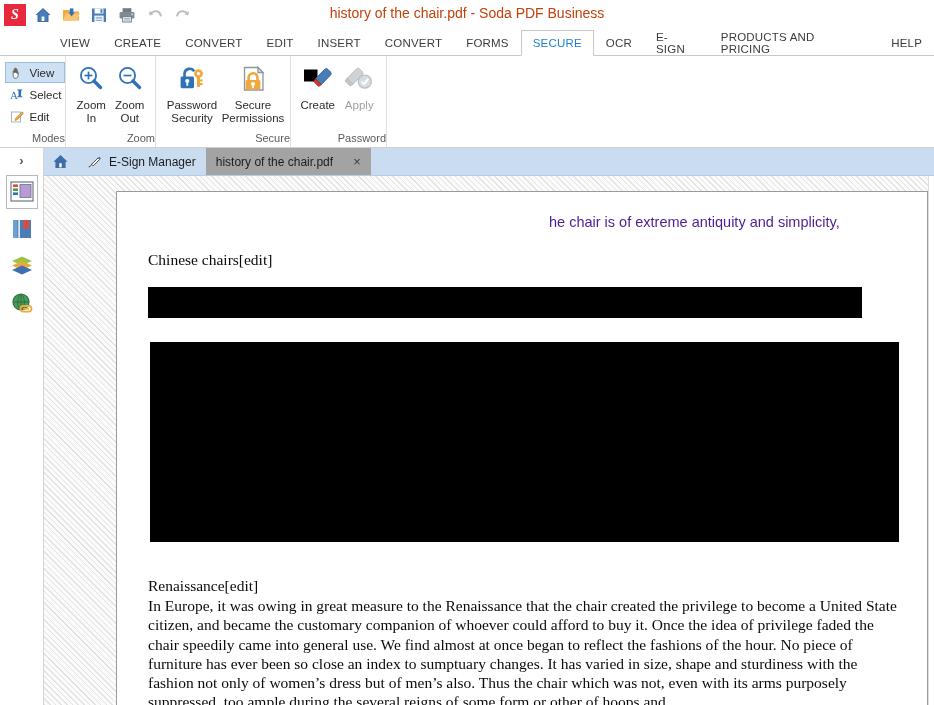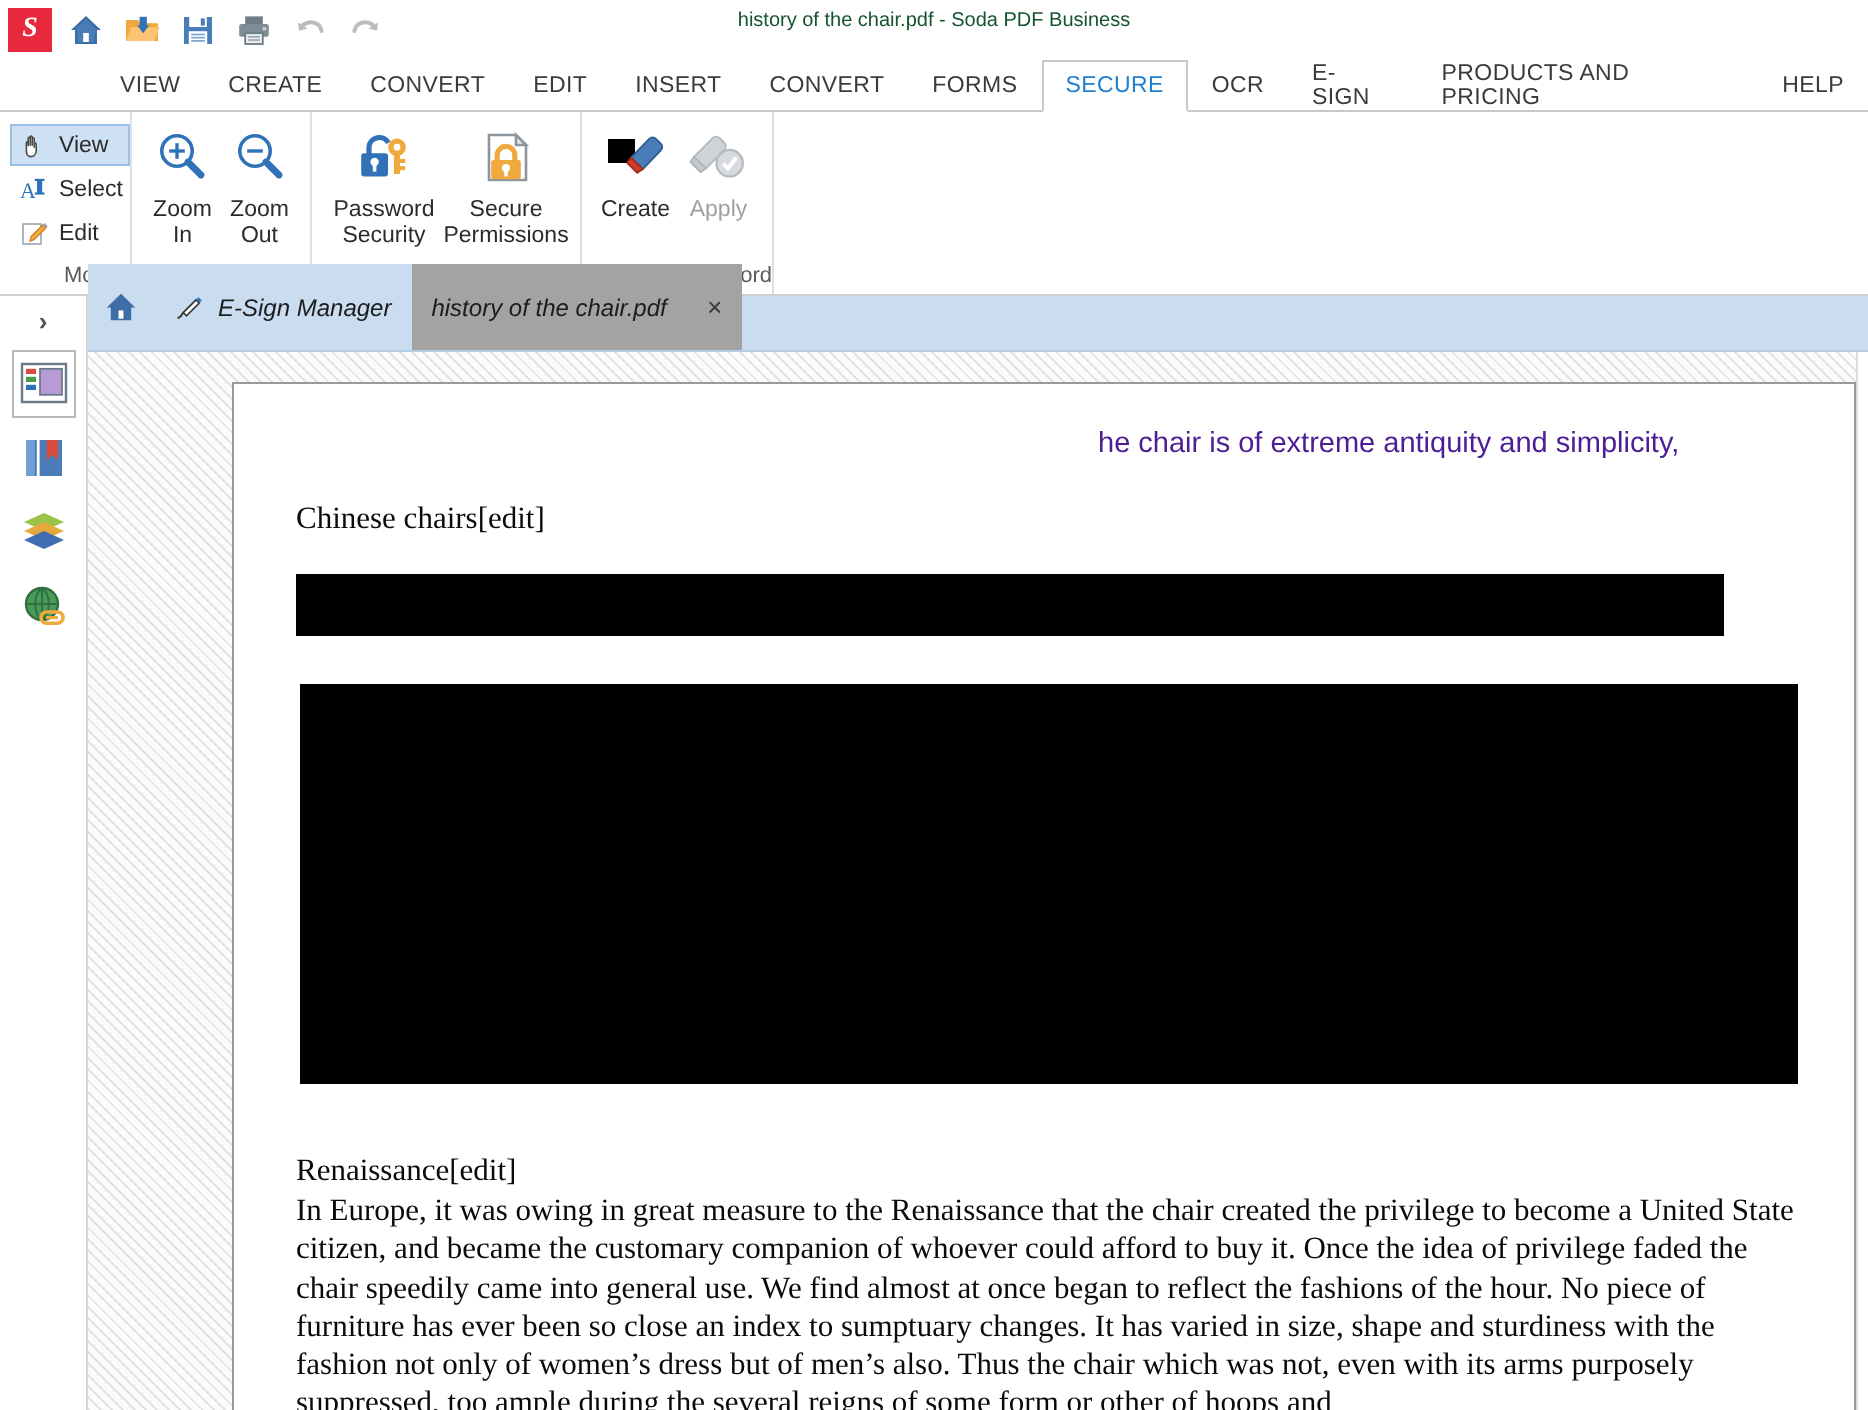--- a/index.html
+++ b/index.html
@@ -55,22 +55,22 @@
     align-items: center;
     justify-content: center;
     cursor: default;
   }
   .window-title {
     position: absolute;
     left: 0;
     right: 0;
     top: 5px;
     text-align: center;
-    font-size: 10px;
-    color: #14532d;
+    font-size: 14px;
+    color: #c2410c;
     pointer-events: none;
   }
 
   
   .ribbon-tabs {
     position: relative;
     height: 25px;
     display: flex;
     align-items: stretch;
     background: #ffffff;
@@ -247,29 +247,28 @@
   .doctabs {
     height: 28px;
     background: #c9dcf0;
     display: flex;
     align-items: flex-end;
     font-size: 12px;
     border-bottom: 1px solid #b7cde4;
     box-sizing: border-box;
   }
   .dtab {
-    height: 43px;
+    height: 27px;
     display: flex;
     align-items: center;
     gap: 6px;
     padding: 0 10px;
     color: #1c1c1c;
     background: #c9dcf0;
     box-sizing: border-box;
-    font-style: italic;
   }
   .dtab.home {
     padding: 0 8px;
   }
   .dtab.active {
     background: #a3a3a3;
   }
   .dtab .close {
     margin-left: 14px;
     color: #3b3b3b;

